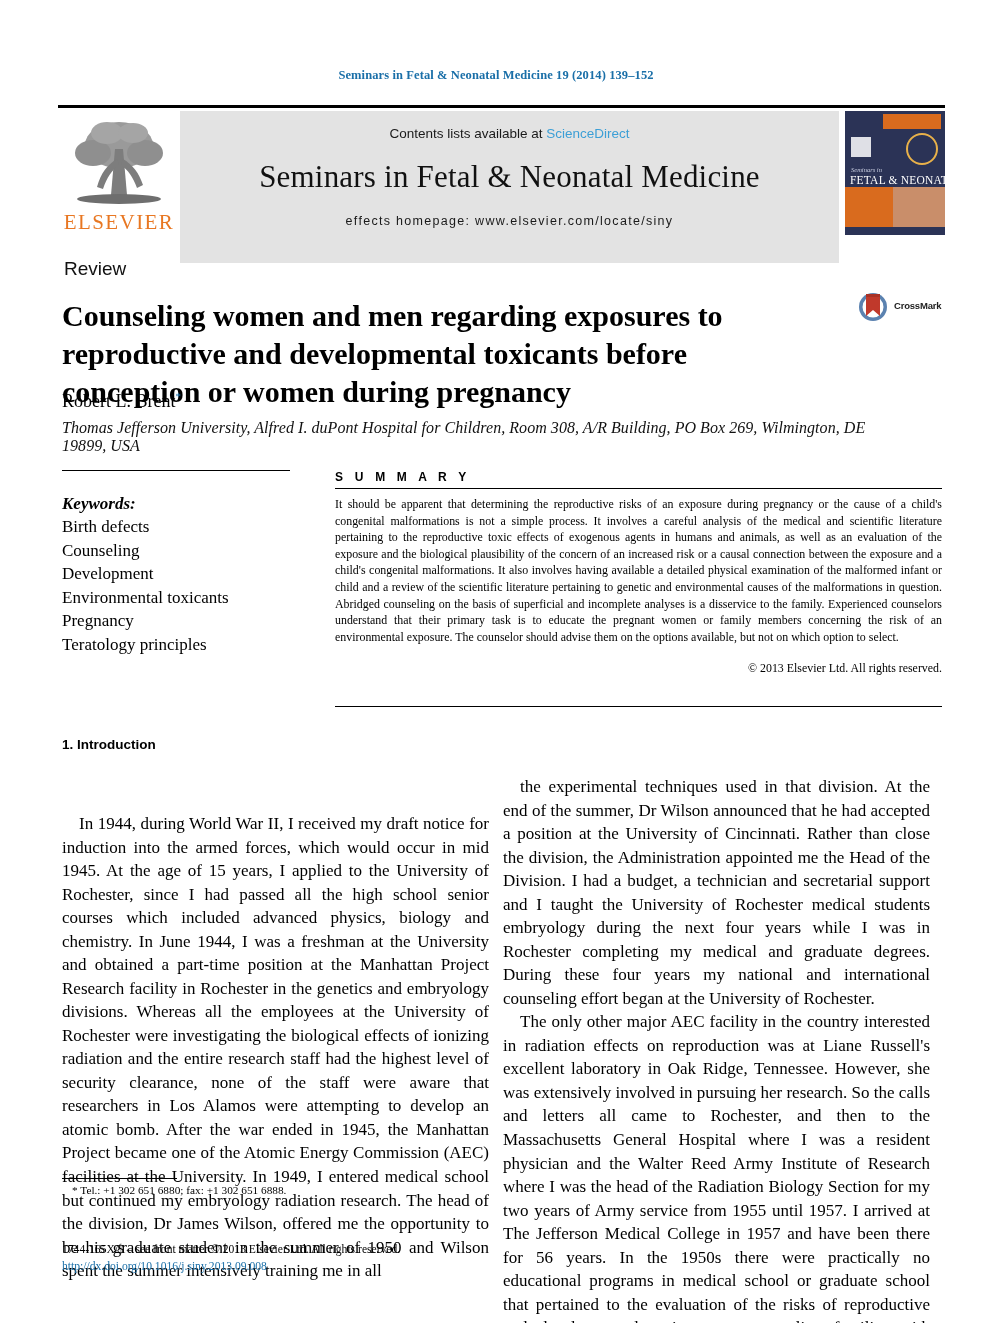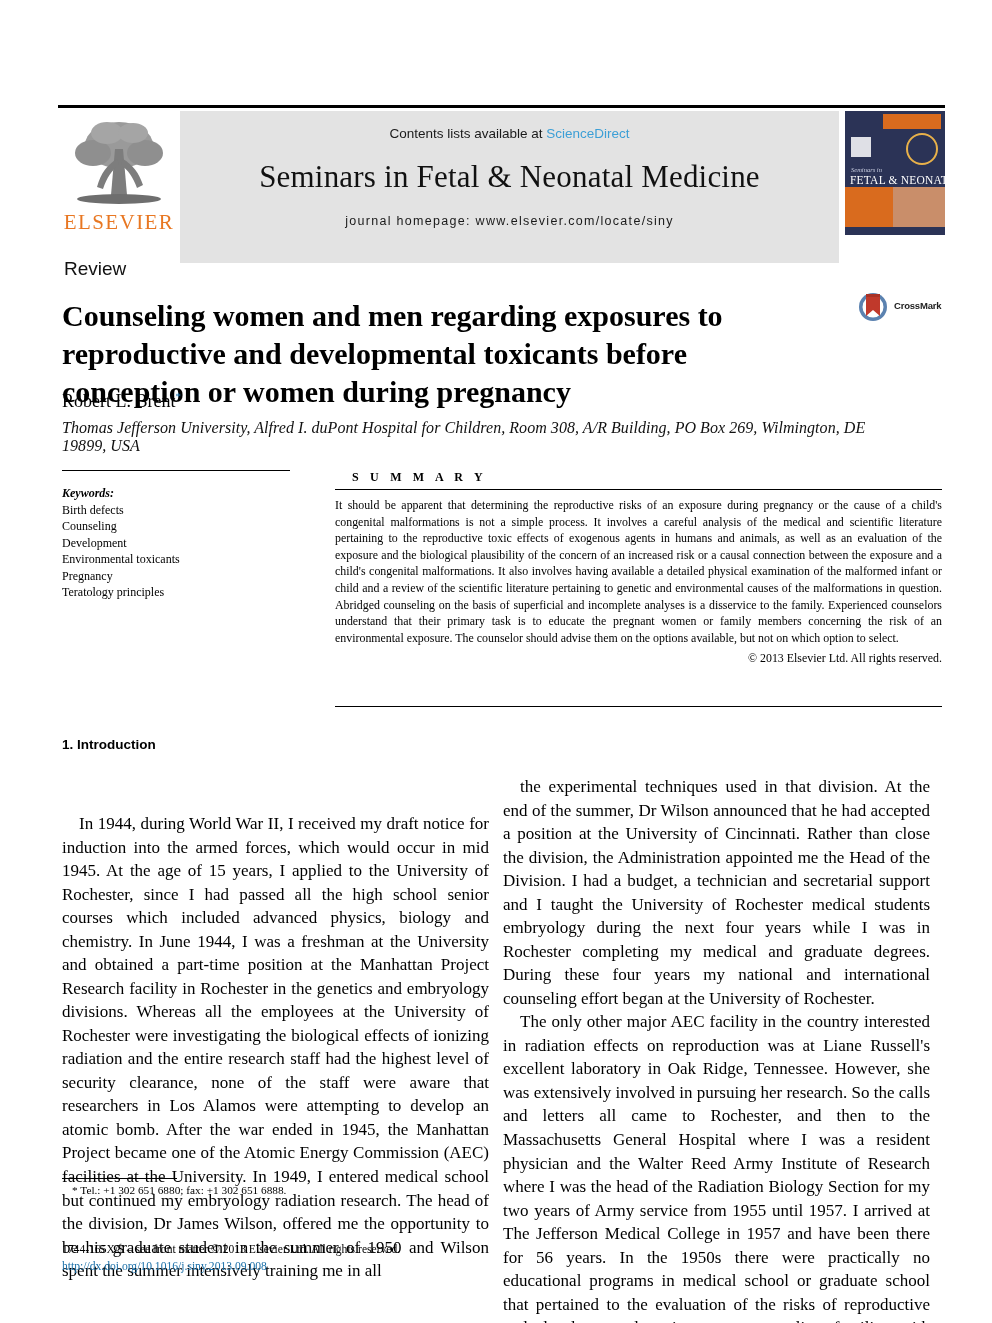--- a/index.html
+++ b/index.html
@@ -225,59 +225,58 @@
     position: absolute;
     left: 0;
     top: 0;
     width: 228px;
   }
   .kw-rule {
     border-top: 1.6px solid #000;
     width: 228px;
   }
   .kw-list {
-    margin-top: 14px;
-    font-family: "Liberation Serif", serif;
-    font-size: 12px;
+    margin-top: 21px;
+    font-family: "Liberation Serif", serif;
+    font-size: 17px;
     line-height: 1.38;
     color: #000;
   }
   .kw-list .kw-title { font-style: italic; font-weight: bold; }
 
   .summary-col {
     position: absolute;
     left: 273px;
     top: 0;
     width: 607px;
   }
   .summary-label {
-    font-family: Liberation Serif, serif;
+    font-family: Liberation Sans, sans-serif;
     font-size: 12px;
     font-weight: bold;
     letter-spacing: 4.2px;
     margin-bottom: 4px;
-    margin-left: 17px;
   }
   .summary-rule {
     border-top: 1.6px solid #000;
     width: 607px;
     margin-bottom: 7px;
   }
   .summary-text {
     font-family: "Liberation Serif", serif;
     font-size: 11.9px;
     line-height: 1.395;
     text-align: justify;
     color: #000;
   }
   .summary-copyright {
     text-align: right;
     font-family: "Liberation Serif", serif;
     font-size: 11.9px;
-    margin-top: 5px;
+    margin-top: 16px;
   }
   .band-bottom-rule {
     position: absolute;
     left: 273px;
     top: 236px;
     width: 607px;
     border-top: 1.2px solid #000;
   }
 
   
@@ -335,20 +334,21 @@
     line-height: 1.45;
     color: #000;
   }
   .issn-block .doi { color: #1a6fa8; }
 </style>
 </head>
 <body>
 
 <div class="page">
 
+  <div class="running-head">Seminars in Fetal &amp; Neonatal Medicine 19 (2014) 139–152</div>
 
   <div class="banner">
     <div class="banner-inner">
 
       <div class="elsevier-logo">
         <svg class="tree-svg" width="104" height="96" viewBox="0 0 104 96">
           <g fill="#8a8a8a">
             <ellipse cx="52" cy="30" rx="34" ry="23" fill="#9a9a9a"></ellipse>
             <ellipse cx="26" cy="38" rx="18" ry="13" fill="#8f8f8f"></ellipse>
             <ellipse cx="78" cy="38" rx="18" ry="13" fill="#8f8f8f"></ellipse>
@@ -361,21 +361,21 @@
           </g>
         </svg>
         <div class="elsevier-word">ELSEVIER</div>
       </div>
 
       <div class="banner-center">
         <div class="contents-line">
           <span>Contents lists available at </span><span class="sd">ScienceDirect</span>
         </div>
         <div class="journal-title">Seminars in Fetal &amp; Neonatal Medicine</div>
-        <div class="homepage-line">journal homepage: www.elsevier.com/locate/siny</div>
+        <div class="homepage-line">effects homepage: www.elsevier.com/locate/siny</div>
       </div>
 
       <div class="cover-thumb">
         <div class="cover-topbar"></div>
         <div class="cover-orange-strip"></div>
         <div class="cover-small-logo"></div>
         <div class="cover-seal"></div>
         <div class="cover-sem">Seminars in</div>
         <div class="cover-fetal">FETAL &amp; NEONATAL</div>
         <div class="cover-medicine">medicine</div>

